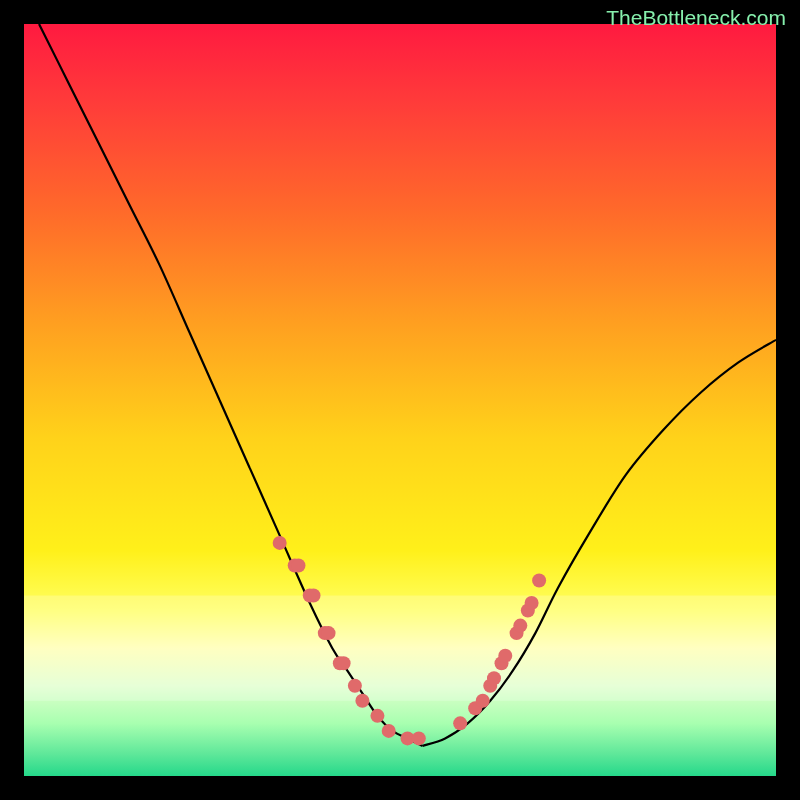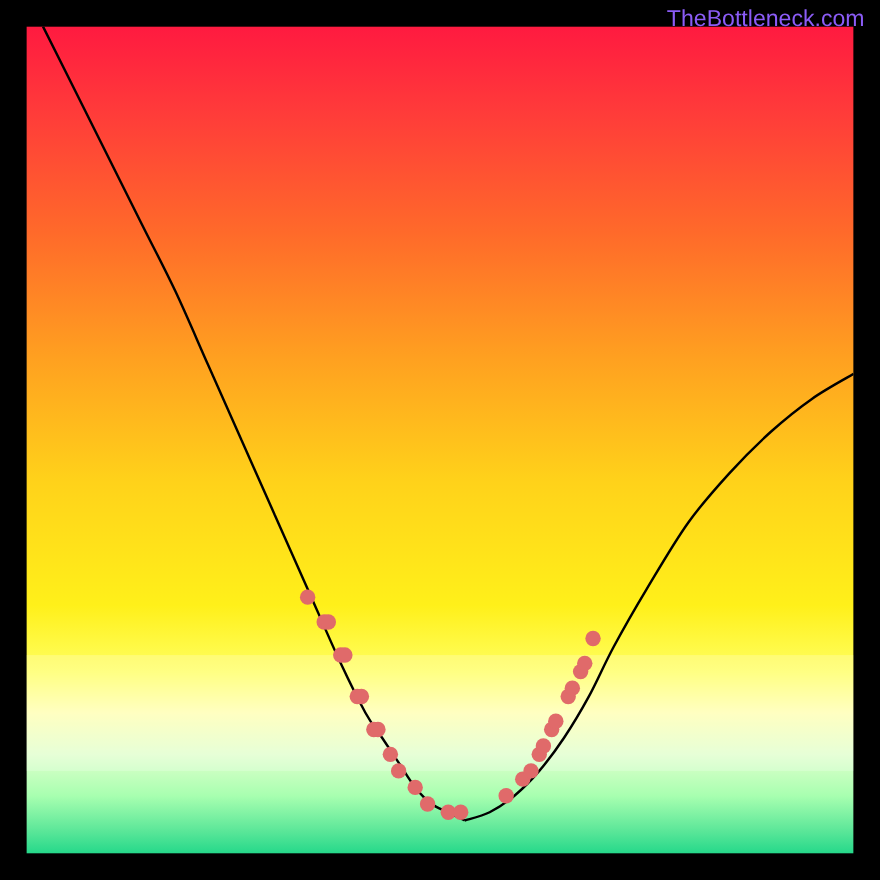--- a/index.html
+++ b/index.html
@@ -23,21 +23,21 @@
     position: absolute;
     left: 24px;
     top: 24px;
     width: 752px;
     height: 752px;
   }
   .watermark {
     position: absolute;
     top: 6px;
     right: 14px;
-    color: #8b5cf6;
+    color: #86efac;
     font-size: 21px;
     font-weight: 400;
     letter-spacing: 0px;
     z-index: 10;
   }
 </style>
 </head>
 <body>
 
 <div class="frame"></div>

